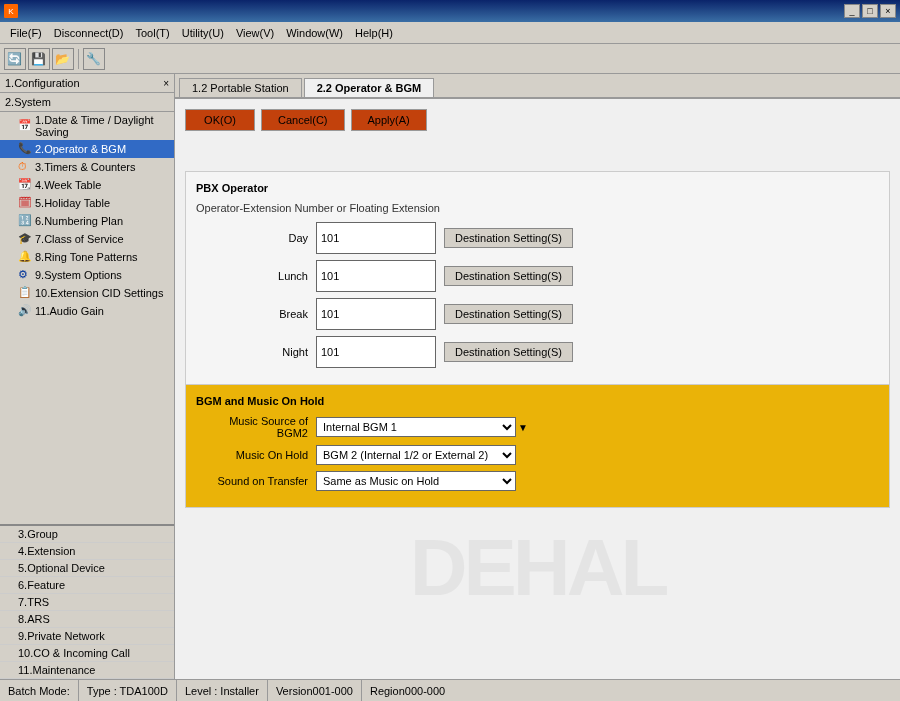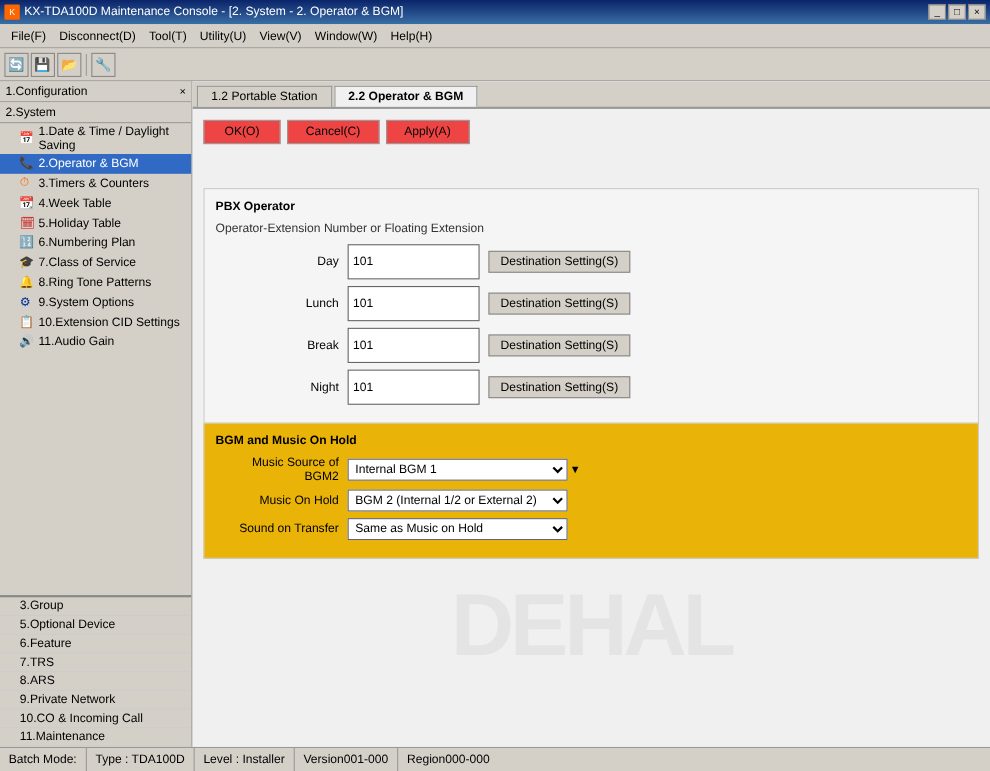--- a/index.html
+++ b/index.html
@@ -37,21 +37,21 @@
     .content-area { flex: 1; background: #f0f0f0; display: flex; flex-direction: column; overflow: hidden; }
 
     
     .tab-bar { background: #d4d0c8; display: flex; padding: 4px 4px 0; gap: 2px; border-bottom: 2px solid #999; }
     .tab { padding: 3px 12px; background: #d4d0c8; border: 1px solid #999; border-bottom: none; cursor: pointer; font-size: 11px; }
     .tab.active { background: #f0f0f0; font-weight: bold; }
 
     
     .form-area { padding: 10px; flex: 1; overflow-y: auto; }
     .action-buttons { display: flex; gap: 6px; margin-bottom: 12px; }
-    .action-btn { padding: 4px 16px; background: #ef4444; border: 1px solid #999; cursor: pointer; font-size: 11px; min-width: 70px; }
+    .action-btn { padding: 4px 16px; background: #c2410c; border: 1px solid #999; cursor: pointer; font-size: 11px; min-width: 70px; }
 
     .section-title { font-size: 11px; font-weight: bold; margin-bottom: 8px; }
     .section-subtitle { font-size: 11px; margin-bottom: 8px; color: #333; }
 
     .form-group { display: flex; align-items: center; margin-bottom: 6px; }
     .form-label { text-align: right; width: 120px; padding-right: 8px; font-size: 11px; flex-shrink: 0; }
     .form-input { width: 120px; height: 32px; border: 1px solid #666; background: white; padding: 2px 4px; font-size: 11px; }
     .dest-btn { margin-left: 8px; padding: 2px 10px; background: #d4d0c8; border: 1px solid #888; cursor: pointer; font-size: 11px; height: 20px; }
     .form-select { width: 200px; height: 20px; border: 1px solid #666; background: white; font-size: 11px; padding: 1px 2px; }
 
@@ -74,21 +74,20 @@
     .icon-audio { color: #009966; }
 
     .sidebar-sections-bottom { border-top: 2px solid #888; }
   </style>
 </head>
 <body>
 
 <div class="title-bar">
   <div class="title-bar-left">
     <div class="title-icon">K</div>
-    <span>KX-TDA100D Maintenance Console - [2. System - 2. Operator &amp; BGM]</span>
   </div>
   <div class="title-controls">
     <div class="title-btn">_</div>
     <div class="title-btn">□</div>
     <div class="title-btn">×</div>
   </div>
 </div>
 
 <div class="menu-bar">
   <span class="menu-item">File(F)</span>
@@ -160,20 +159,21 @@
         <span>10.Extension CID Settings</span>
       </div>
       <div class="sidebar-item">
         <span class="sidebar-item-icon icon-audio">🔊</span>
         <span>11.Audio Gain</span>
       </div>
     </div>
 
     <div class="sidebar-sections-bottom">
       <div class="sidebar-group">3.Group</div>
+      <div class="sidebar-group">4.Extension</div>
       <div class="sidebar-group">5.Optional Device</div>
       <div class="sidebar-group">6.Feature</div>
       <div class="sidebar-group">7.TRS</div>
       <div class="sidebar-group">8.ARS</div>
       <div class="sidebar-group">9.Private Network</div>
       <div class="sidebar-group">10.CO &amp; Incoming Call</div>
       <div class="sidebar-group">11.Maintenance</div>
     </div>
   </div>
 

